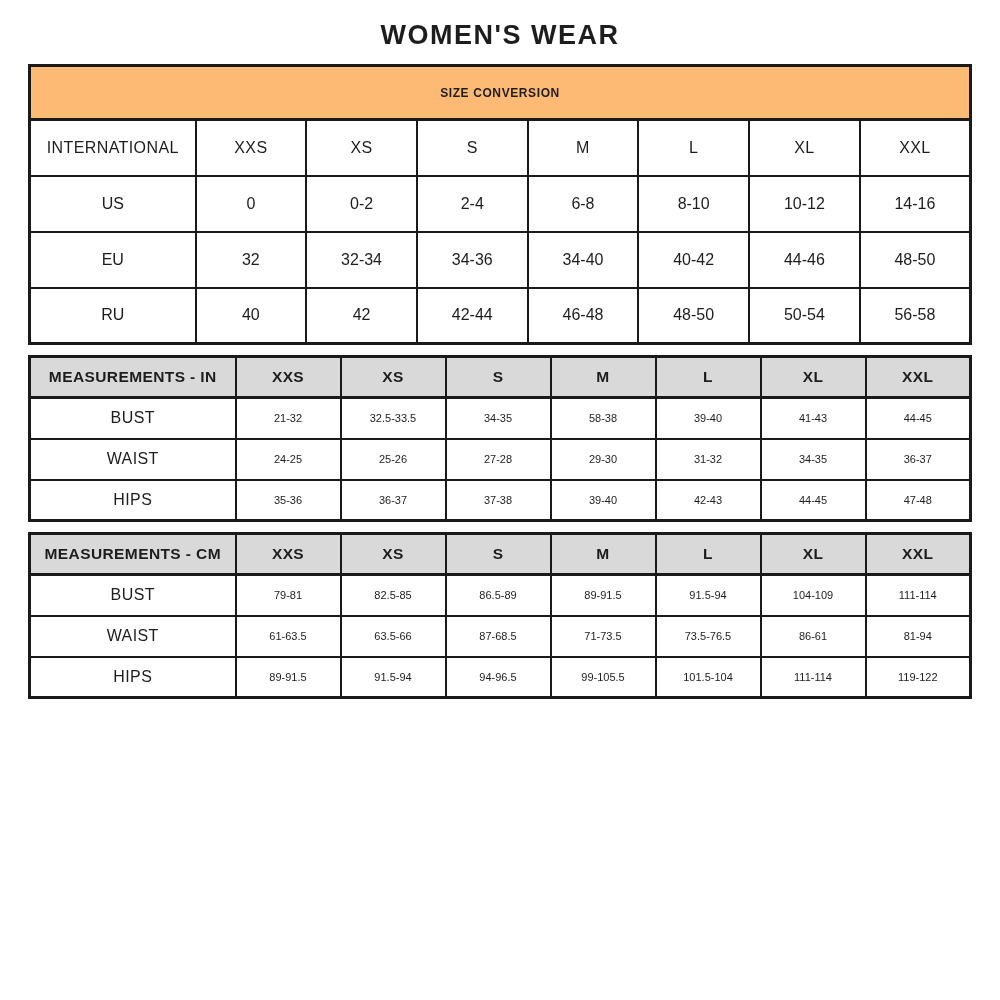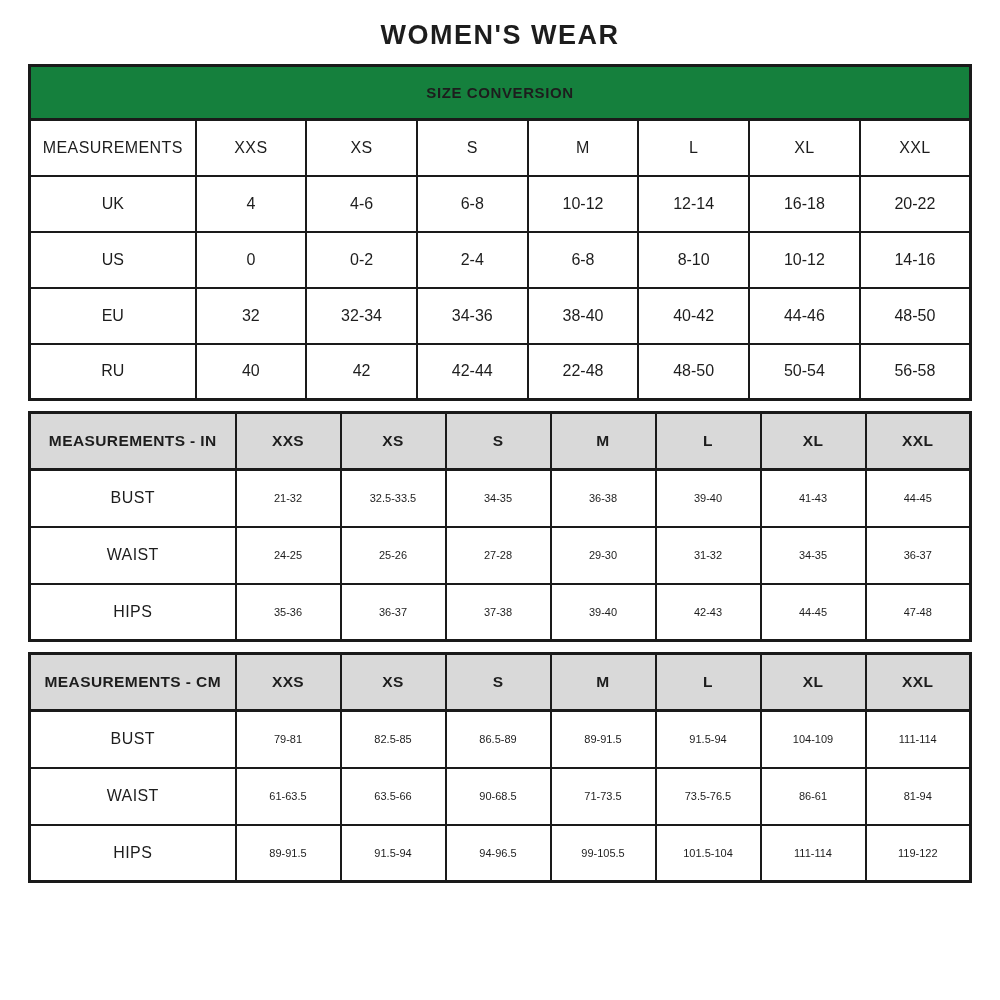--- a/index.html
+++ b/index.html
@@ -35,35 +35,35 @@
     text-align: center;
     vertical-align: middle;
     padding: 0;
     overflow: hidden;
   }
   
   .t-conv { margin-bottom: 10px; }
   .t-conv tr { height: 56px; }
   .t-conv .title-row { height: 54px; }
   .t-conv .title-row th {
-    background: #15803d;
-    font-size: 15px;
+    background: #fdba74;
+    font-size: 12px;
     font-weight: bold;
     letter-spacing: 0.6px;
     border-bottom-width: 3px;
   }
   .t-conv th, .t-conv td {
     font-weight: normal;
     font-size: 16px;
   }
   .t-conv .header-row th { letter-spacing: 0.4px; }
   .col-label-conv { width: 166px; }
   
   .t-meas { margin-bottom: 10px; }
-  .t-meas tr { height: 57px; }
+  .t-meas tr { height: 41px; }
   .t-meas .header-row th {
     background: #d9d9d9;
     font-weight: bold;
     font-size: 15.5px;
     letter-spacing: 0.4px;
     border-bottom-width: 3px;
   }
   .t-meas th.row-label {
     font-weight: normal;
     font-size: 16px;
@@ -85,65 +85,55 @@
   <table class="t-conv">
     <colgroup>
       <col class="col-label-conv">
         <col span="7">
     </colgroup>
   <tbody>
         <tr class="title-row">
           <th colspan="8">SIZE CONVERSION</th>
         </tr>
         <tr class="header-row">
-          <th>MEASUREMENTS</th>
+          <th>INTERNATIONAL</th>
           <th>XXS</th>
           <th>XS</th>
           <th>S</th>
           <th>M</th>
           <th>L</th>
           <th>XL</th>
           <th>XXL</th>
-        </tr>
-        <tr>
-          <th class="row-label">UK</th>
-          <td>4</td>
-          <td>4-6</td>
-          <td>6-8</td>
-          <td>10-12</td>
-          <td>12-14</td>
-          <td>16-18</td>
-          <td>20-22</td>
         </tr>
         <tr>
           <th class="row-label">US</th>
           <td>0</td>
           <td>0-2</td>
           <td>2-4</td>
           <td>6-8</td>
           <td>8-10</td>
           <td>10-12</td>
           <td>14-16</td>
         </tr>
         <tr>
           <th class="row-label">EU</th>
           <td>32</td>
           <td>32-34</td>
           <td>34-36</td>
-          <td>38-40</td>
+          <td>34-40</td>
           <td>40-42</td>
           <td>44-46</td>
           <td>48-50</td>
         </tr>
         <tr>
           <th class="row-label">RU</th>
           <td>40</td>
           <td>42</td>
           <td>42-44</td>
-          <td>22-48</td>
+          <td>46-48</td>
           <td>48-50</td>
           <td>50-54</td>
           <td>56-58</td>
         </tr>
       </tbody>
     </table>
 
   <table class="t-meas">
     <colgroup>
       <col class="col-label-meas">
@@ -158,21 +148,21 @@
           <th>M</th>
           <th>L</th>
           <th>XL</th>
           <th>XXL</th>
         </tr>
         <tr>
           <th class="row-label">BUST</th>
           <td>21-32</td>
           <td>32.5-33.5</td>
           <td>34-35</td>
-          <td>36-38</td>
+          <td>58-38</td>
           <td>39-40</td>
           <td>41-43</td>
           <td>44-45</td>
         </tr>
         <tr>
           <th class="row-label">WAIST</th>
           <td>24-25</td>
           <td>25-26</td>
           <td>27-28</td>
           <td>29-30</td>
@@ -216,21 +206,21 @@
           <td>86.5-89</td>
           <td>89-91.5</td>
           <td>91.5-94</td>
           <td>104-109</td>
           <td>111-114</td>
         </tr>
         <tr>
           <th class="row-label">WAIST</th>
           <td>61-63.5</td>
           <td>63.5-66</td>
-          <td>90-68.5</td>
+          <td>87-68.5</td>
           <td>71-73.5</td>
           <td>73.5-76.5</td>
           <td>86-61</td>
           <td>81-94</td>
         </tr>
         <tr>
           <th class="row-label">HIPS</th>
           <td>89-91.5</td>
           <td>91.5-94</td>
           <td>94-96.5</td>

